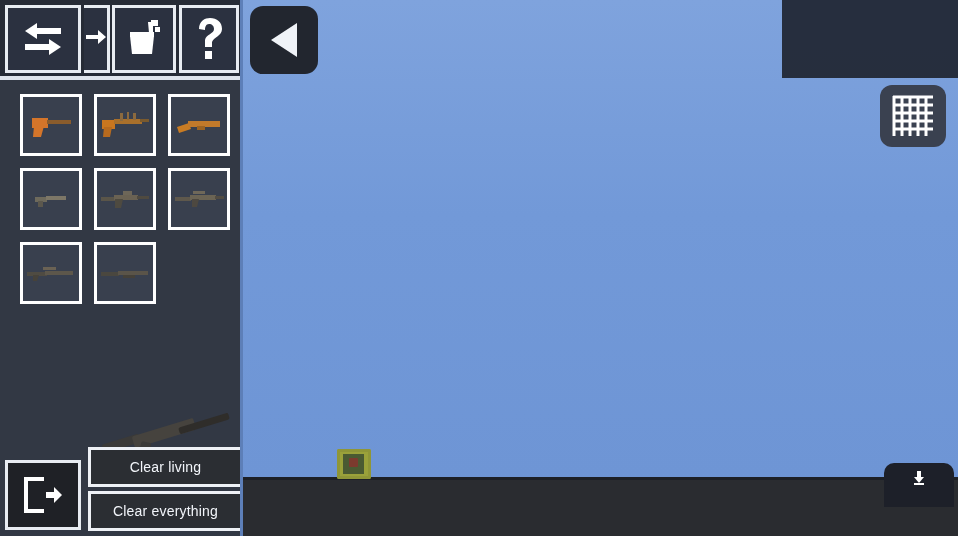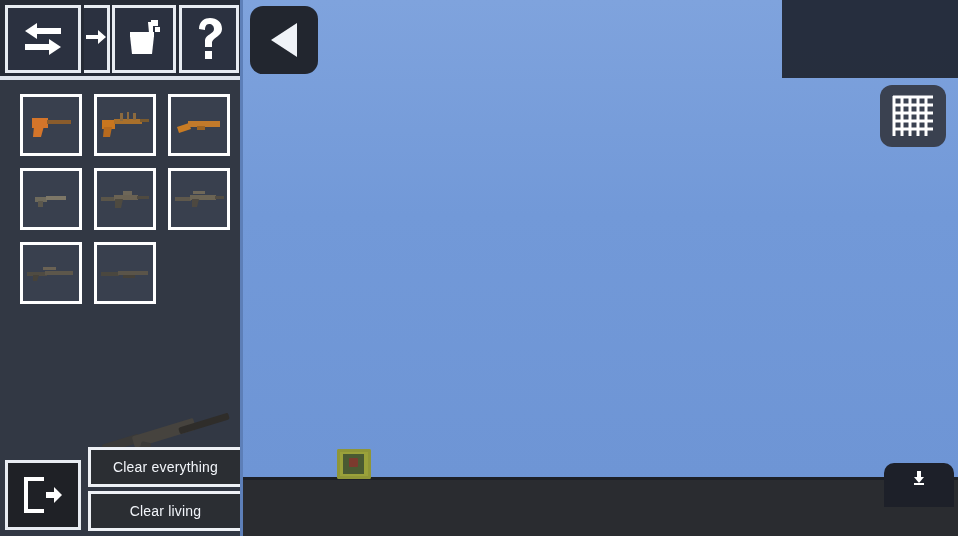--- a/index.html
+++ b/index.html
@@ -249,22 +249,22 @@
     </div>
 
     <div id="weapon-preview">
       <div class="wp-stock"></div>
       <div class="wp-body"></div>
       <div class="wp-barrel"></div>
       <div class="wp-grip"></div>
     </div>
 
     <div id="clear-group">
+      <div class="clear-btn">Clear living</div>
       <div class="clear-btn">Clear everything</div>
-      <div class="clear-btn">Clear living</div>
     </div>
 
     <div id="exit-btn">
       <span>
         <svg width="42" height="40" viewBox="0 0 42 40">
           <path fill="none" stroke="#ffffff" stroke-width="4" d="M22 4 L4 4 L4 36 L22 36"></path>
           <path fill="#ffffff" d="M24 17 L32 17 L32 12 L40 20 L32 28 L32 23 L24 23 Z"></path>
         </svg>
       </span>
     </div>

